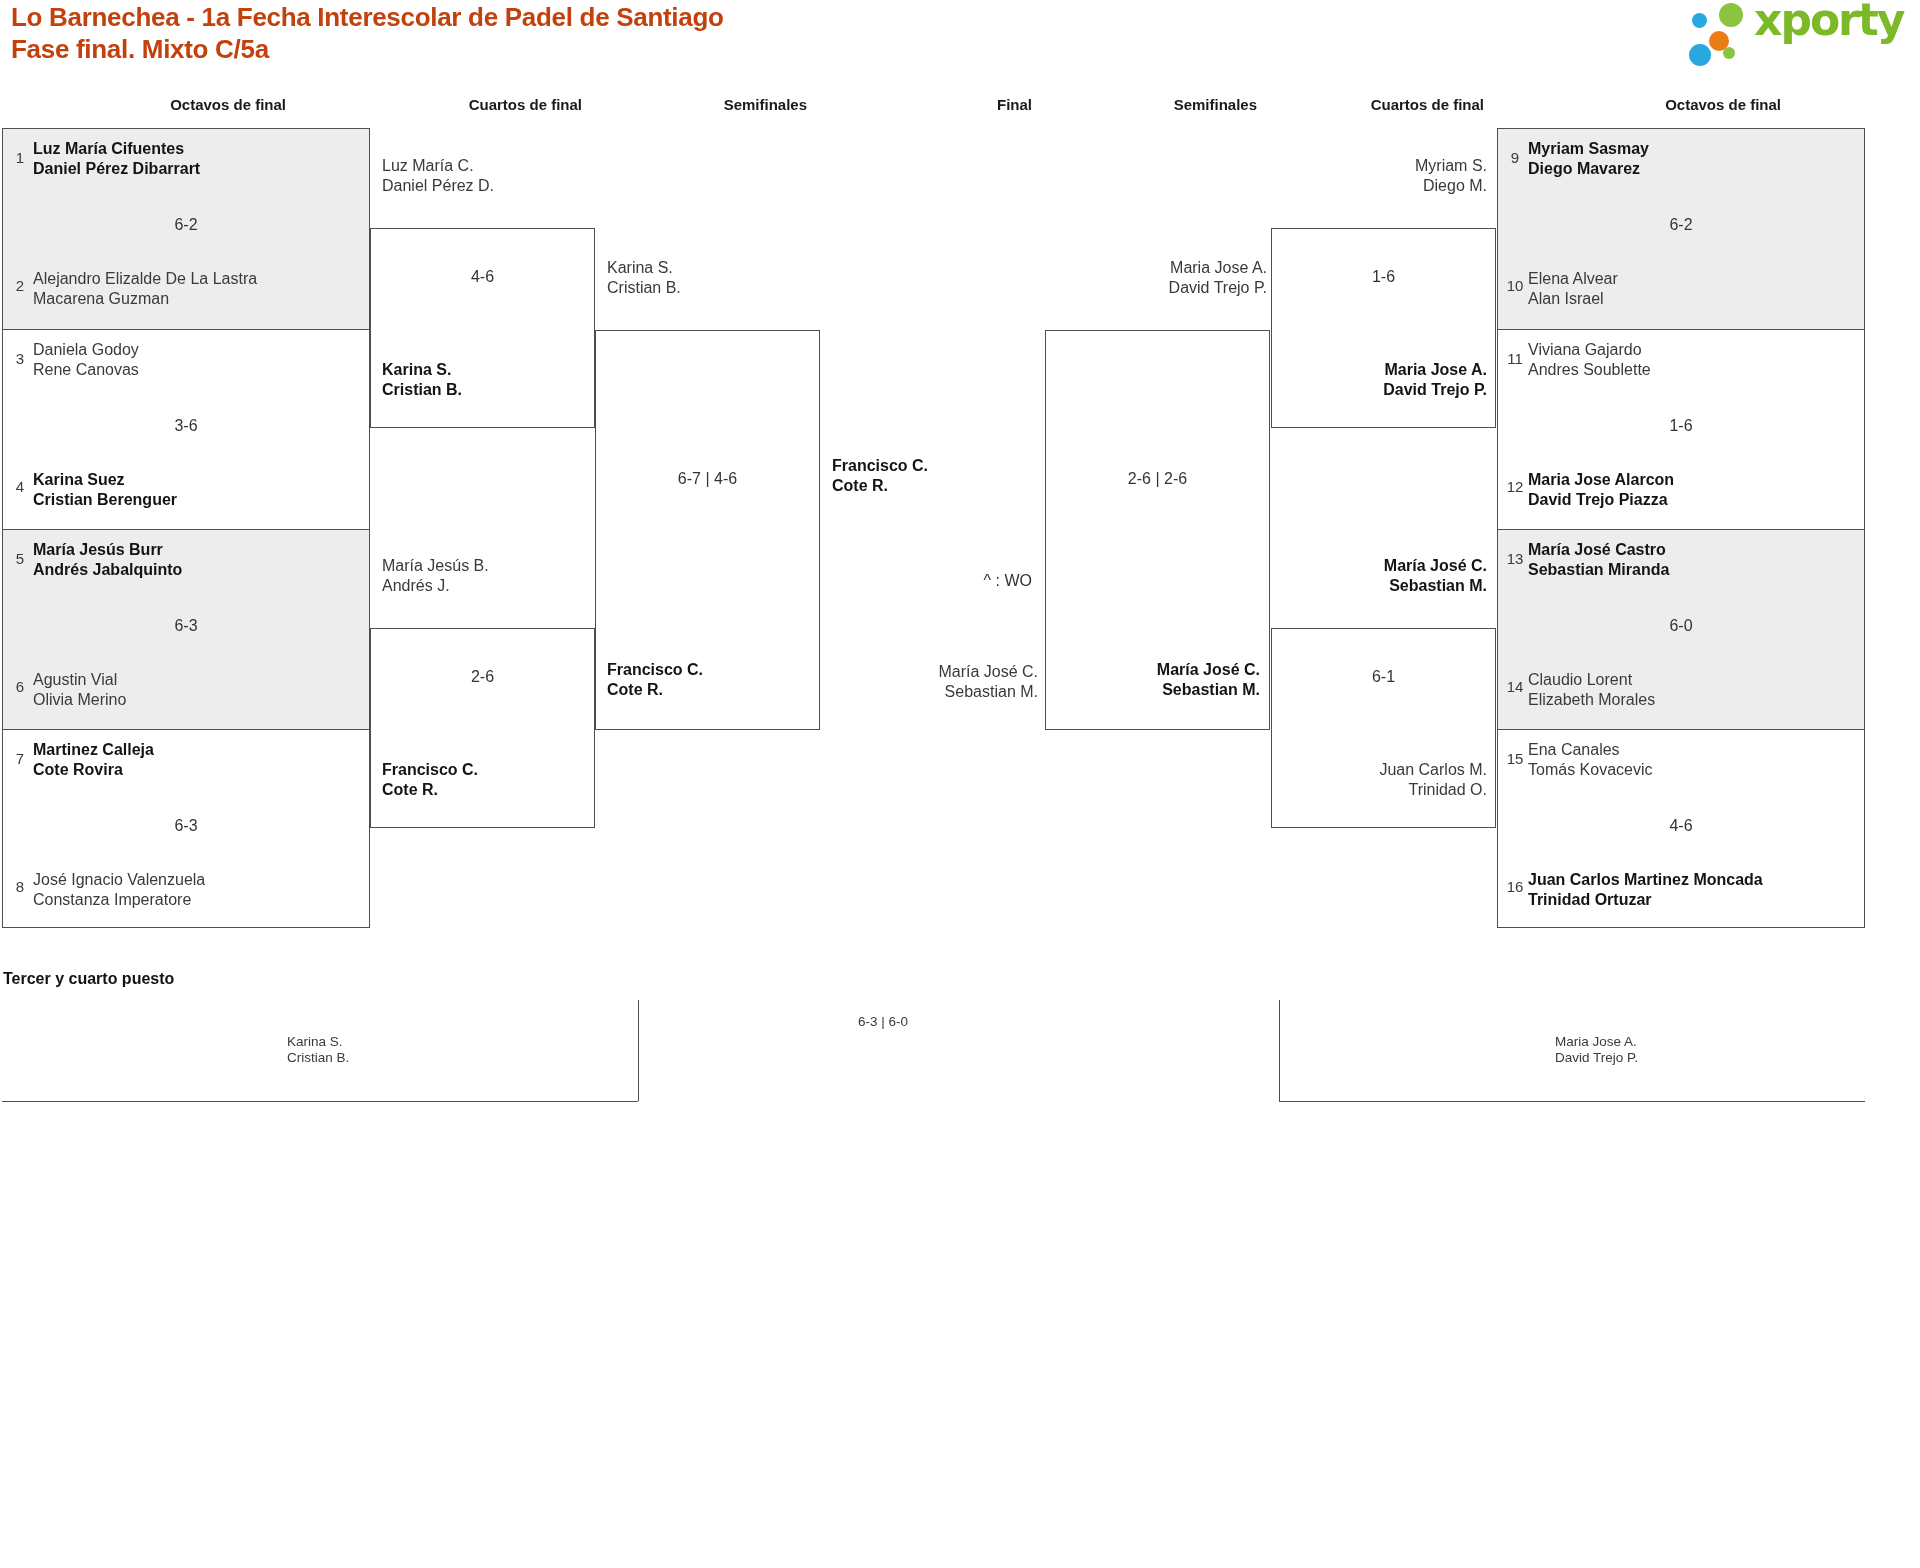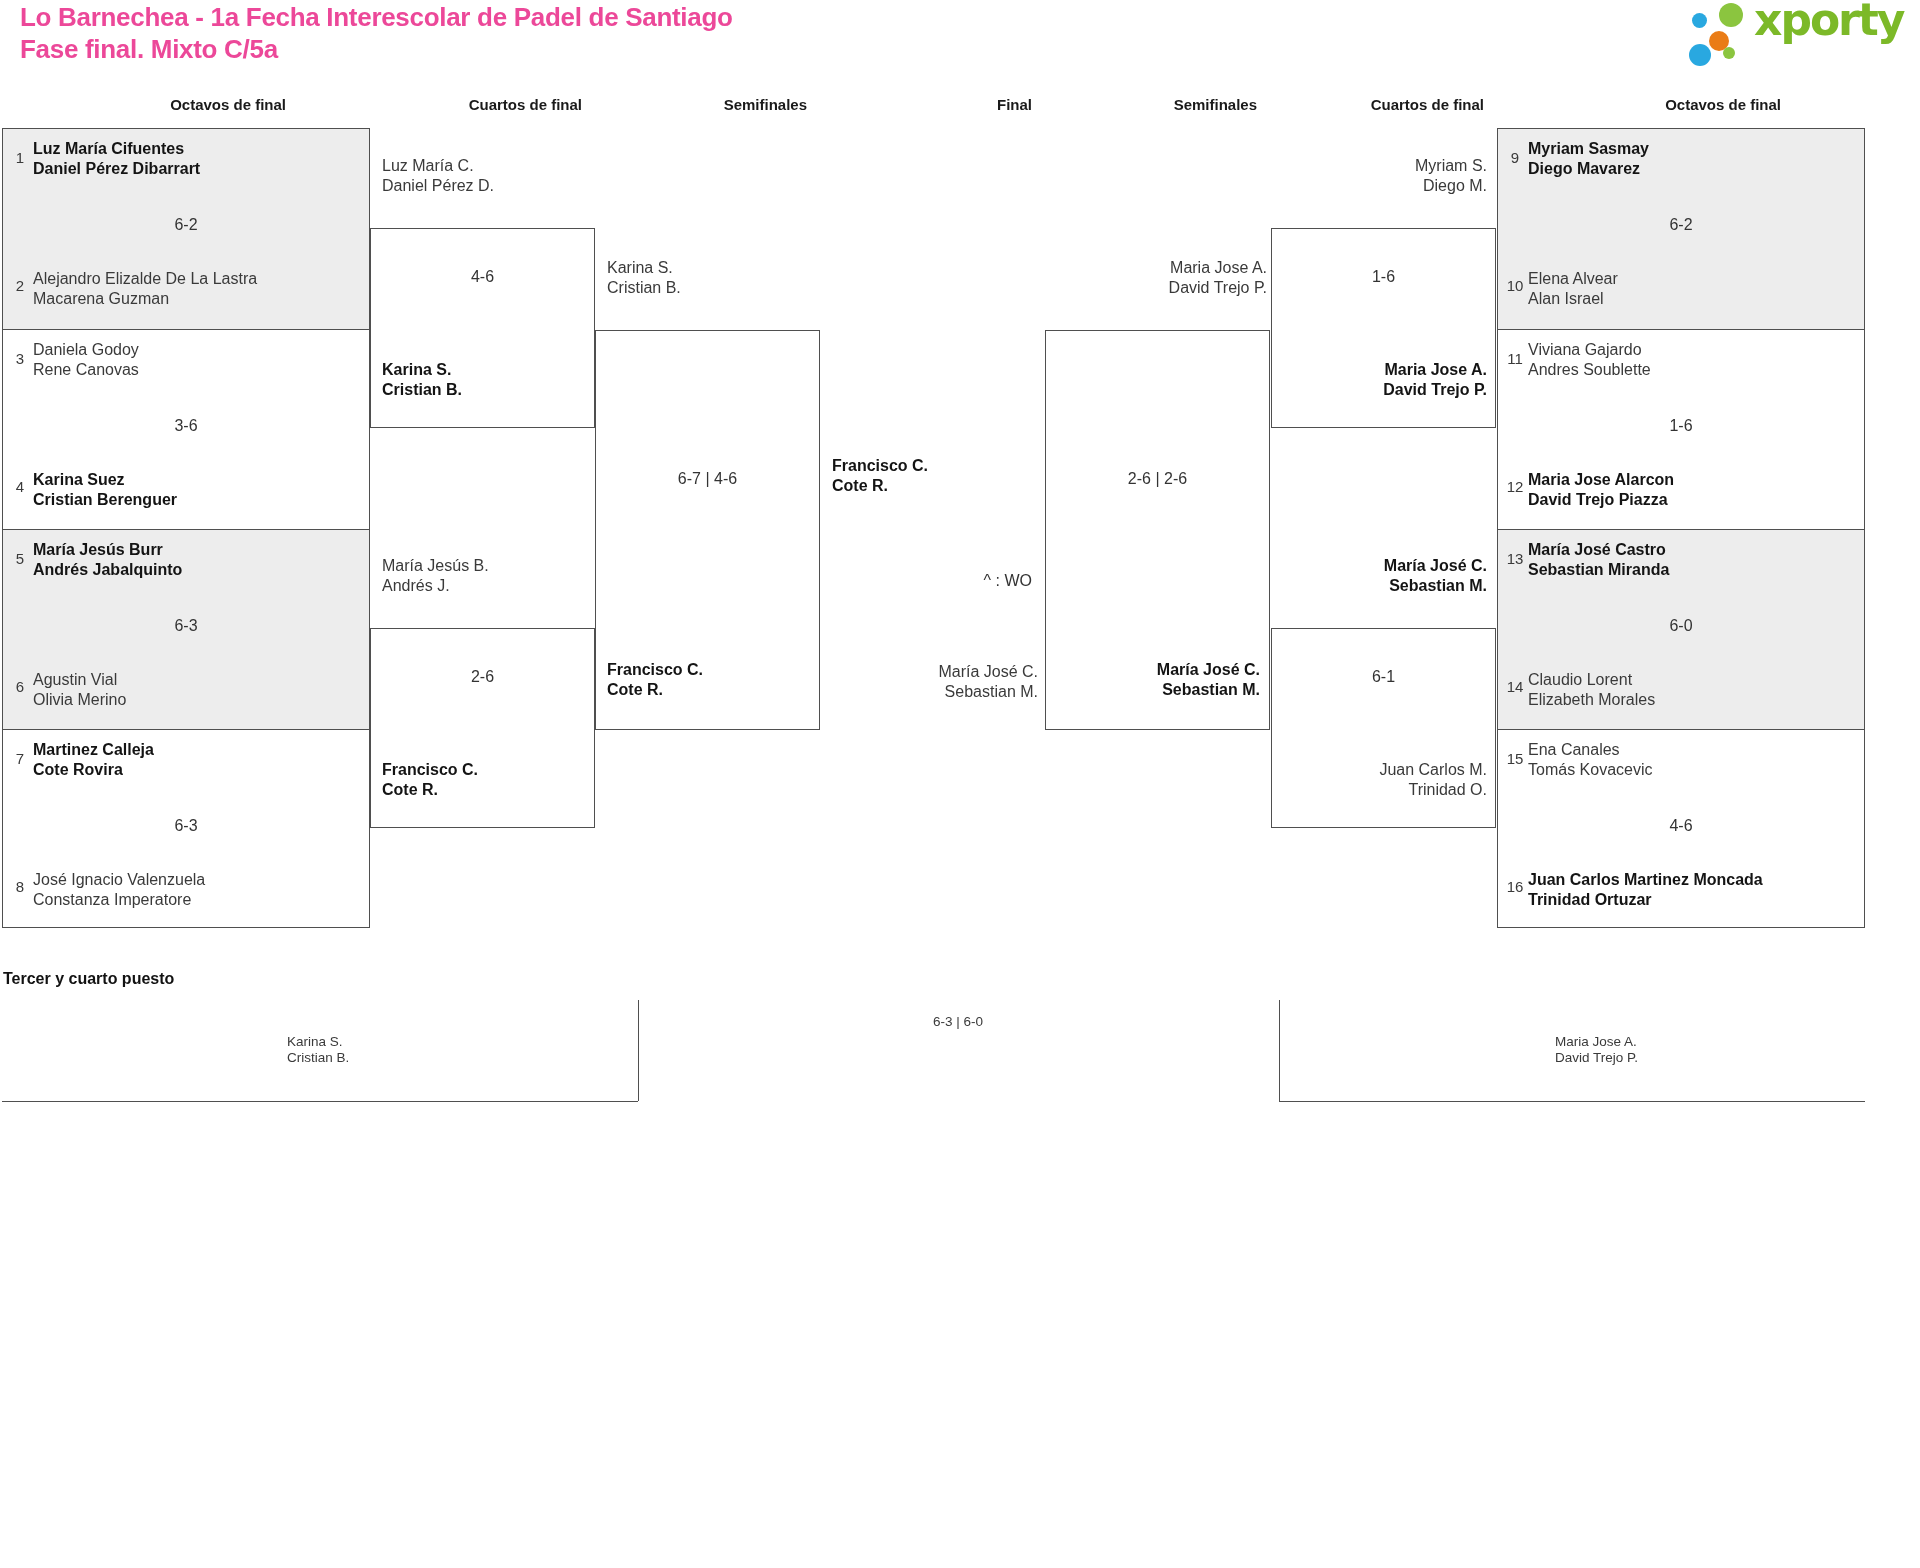--- a/index.html
+++ b/index.html
@@ -1,20 +1,20 @@
 <!DOCTYPE html>
 <html><head>
 <meta charset="utf-8">
 <style>
   html,body{margin:0;padding:0;background:#fff;}
   .page{position:relative;width:1920px;height:1568px;background:#ffffff;
         font-family:"Liberation Sans",sans-serif;color:#1f1f1f;overflow:hidden;}
 
   
-  .title{position:absolute;left:20px;font-size:26px;font-weight:700;color:#ec4899;
+  .title{position:absolute;left:11px;font-size:26px;font-weight:700;color:#c2410c;
          letter-spacing:-0.3px;white-space:nowrap;}
 
   
   .logo{position:absolute;left:1680px;top:0;width:240px;height:64px;}
   .dot{position:absolute;border-radius:50%;}
   .logo-text{position:absolute;left:74px;top:-6px;font-size:44px;font-weight:700;
              letter-spacing:-2px;color:#7cb928;font-family:"DejaVu Sans",sans-serif;}
 
   
   .hdr{position:absolute;top:96px;width:200px;text-align:right;font-size:15px;
@@ -36,21 +36,21 @@
   
   .rect{position:absolute;border:1px solid #4f4f4f;box-sizing:border-box;}
   .pair{position:absolute;font-size:16px;line-height:20px;white-space:nowrap;color:#3a3a3a;}
   .pair.ralign{text-align:right;}
   .mscore{position:absolute;width:225px;text-align:center;font-size:16px;color:#333;}
   .wo{position:absolute;width:200px;text-align:right;font-size:16px;color:#333;}
 
   
   .tp-label{position:absolute;left:3px;top:970px;font-size:16px;font-weight:700;color:#121212;}
   .tp-pair{position:absolute;font-size:13.5px;line-height:16px;white-space:nowrap;color:#3a3a3a;}
-  .tp-score{position:absolute;width:200px;text-align:center;font-size:13.5px;color:#3a3a3a;}
+  .tp-score{position:absolute;width:200px;text-align:left;font-size:13.5px;color:#3a3a3a;}
   .hline{position:absolute;height:0;border-top:1px solid #4f4f4f;}
   .vline{position:absolute;width:0;border-left:1px solid #4f4f4f;}
 </style>
 </head>
 <body>
 
 <div class="page">
 
   <div class="title" style="top:2px;">Lo Barnechea - 1a Fecha Interescolar de Padel de Santiago</div>
   <div class="title" style="top:34px;">Fase final. Mixto C/5a</div>

